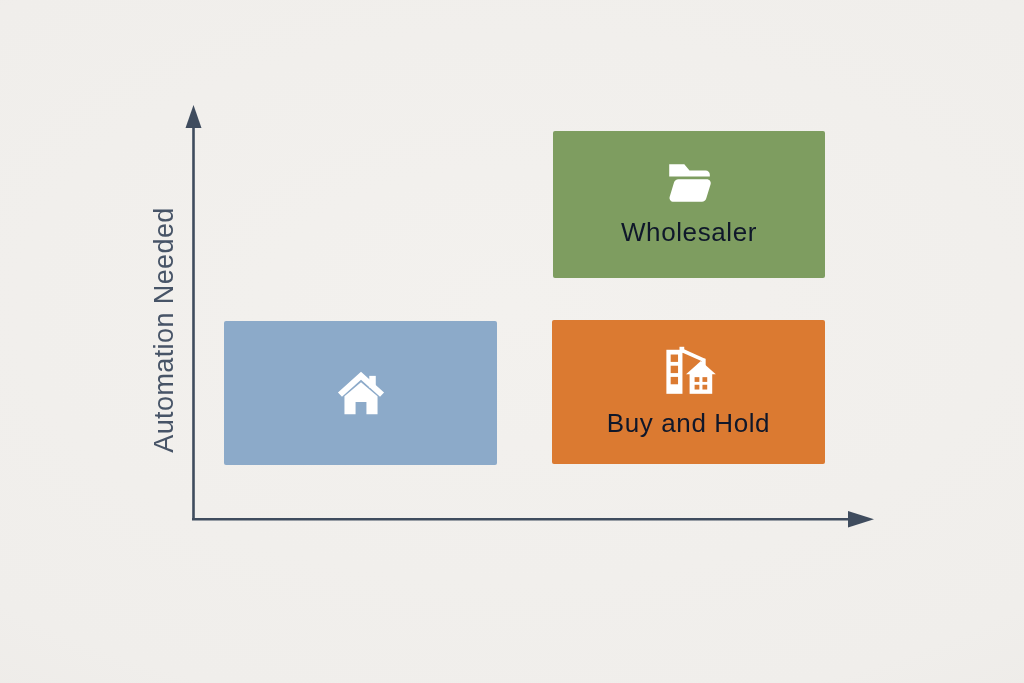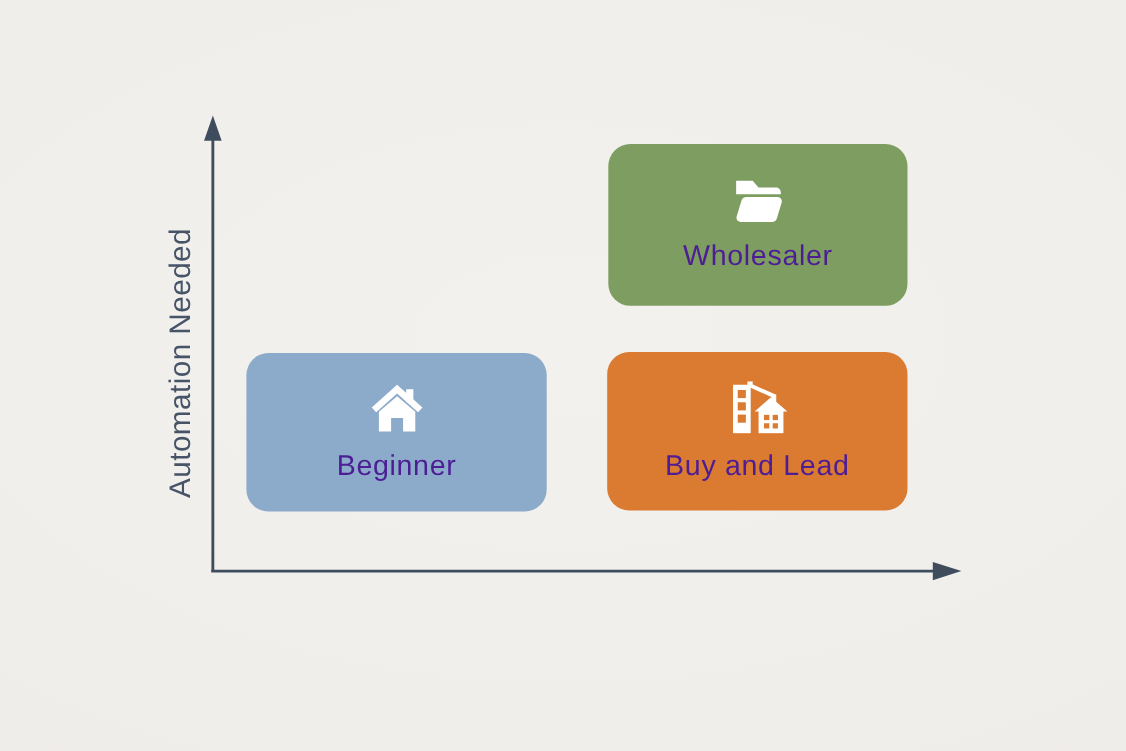--- a/index.html
+++ b/index.html
@@ -32,27 +32,27 @@
     top: 330px;
     transform: translate(-50%, -50%) rotate(-90deg);
   }
   .xlabel {
     left: 531px;
     top: 538px;
     transform: translateX(-50%);
   }
   .card {
     position: absolute;
-    border-radius: 20px;
+    border-radius: 2px;
     display: flex;
     flex-direction: column;
     align-items: center;
     justify-content: center;
     gap: 13px;
-    color: #4c1d95;
+    color: #0f172a;
   }
   .card .icon { display: block; line-height: 0; }
   .card .icon svg { display: block; }
   .card .card-label {
     font-size: 26px;
     letter-spacing: 0.6px;
     white-space: nowrap;
   }
   .card-wholesaler { left: 553px; top: 131px; width: 272px; height: 147px; }
   .card-beginner   { left: 224px; top: 321px; width: 273px; height: 144px; }
@@ -84,21 +84,20 @@
   </div>
 
   <div class="card card-beginner" style="background: rgb(140, 170, 201); --card-color: #8caac9;">
     <span class="icon">
       <svg width="52" height="48" viewBox="0 0 44 40" fill="#ffffff">
         <rect x="29" y="5.5" width="5.5" height="10"></rect>
         <path d="M22 2 L2.5 19.5 l3.4 3.6 L22 8.8 l16.1 14.3 3.4 -3.6 Z"></path>
         <path d="M8 22.8 L22 10.8 L36 22.8 V38 H26.6 V27.6 H17.4 V38 H8 Z"></path>
       </svg>
     </span>
-    <span class="card-label">Beginner</span>
   </div>
 
   <div class="card card-buyhold" style="background: rgb(219, 122, 49); --card-color: #db7a31;">
     <span class="icon">
       <svg width="58" height="50" viewBox="0 0 48 42" fill="#ffffff">
 
         <rect x="5" y="4" width="13.5" height="37"></rect>
         <rect class="cut" x="8.6" y="8" width="6.2" height="6.2"></rect>
         <rect class="cut" x="8.6" y="17.4" width="6.2" height="6.2"></rect>
         <rect class="cut" x="8.6" y="26.8" width="6.2" height="6.2"></rect>
@@ -108,16 +107,16 @@
         <rect x="34.6" y="11.5" width="3.4" height="8"></rect>
 
         <path d="M34 13.5 L21.5 24.5 H46.5 Z"></path>
         <rect x="24.5" y="23.5" width="19" height="17.5"></rect>
         <rect class="cut" x="28.7" y="27" width="4" height="4"></rect>
         <rect class="cut" x="35.3" y="27" width="4" height="4"></rect>
         <rect class="cut" x="28.7" y="33.4" width="4" height="4"></rect>
         <rect class="cut" x="35.3" y="33.4" width="4" height="4"></rect>
       </svg>
     </span>
-    <span class="card-label">Buy and Lead</span>
+    <span class="card-label">Buy and Hold</span>
   </div>
 
 </div>
 
 </body></html>

